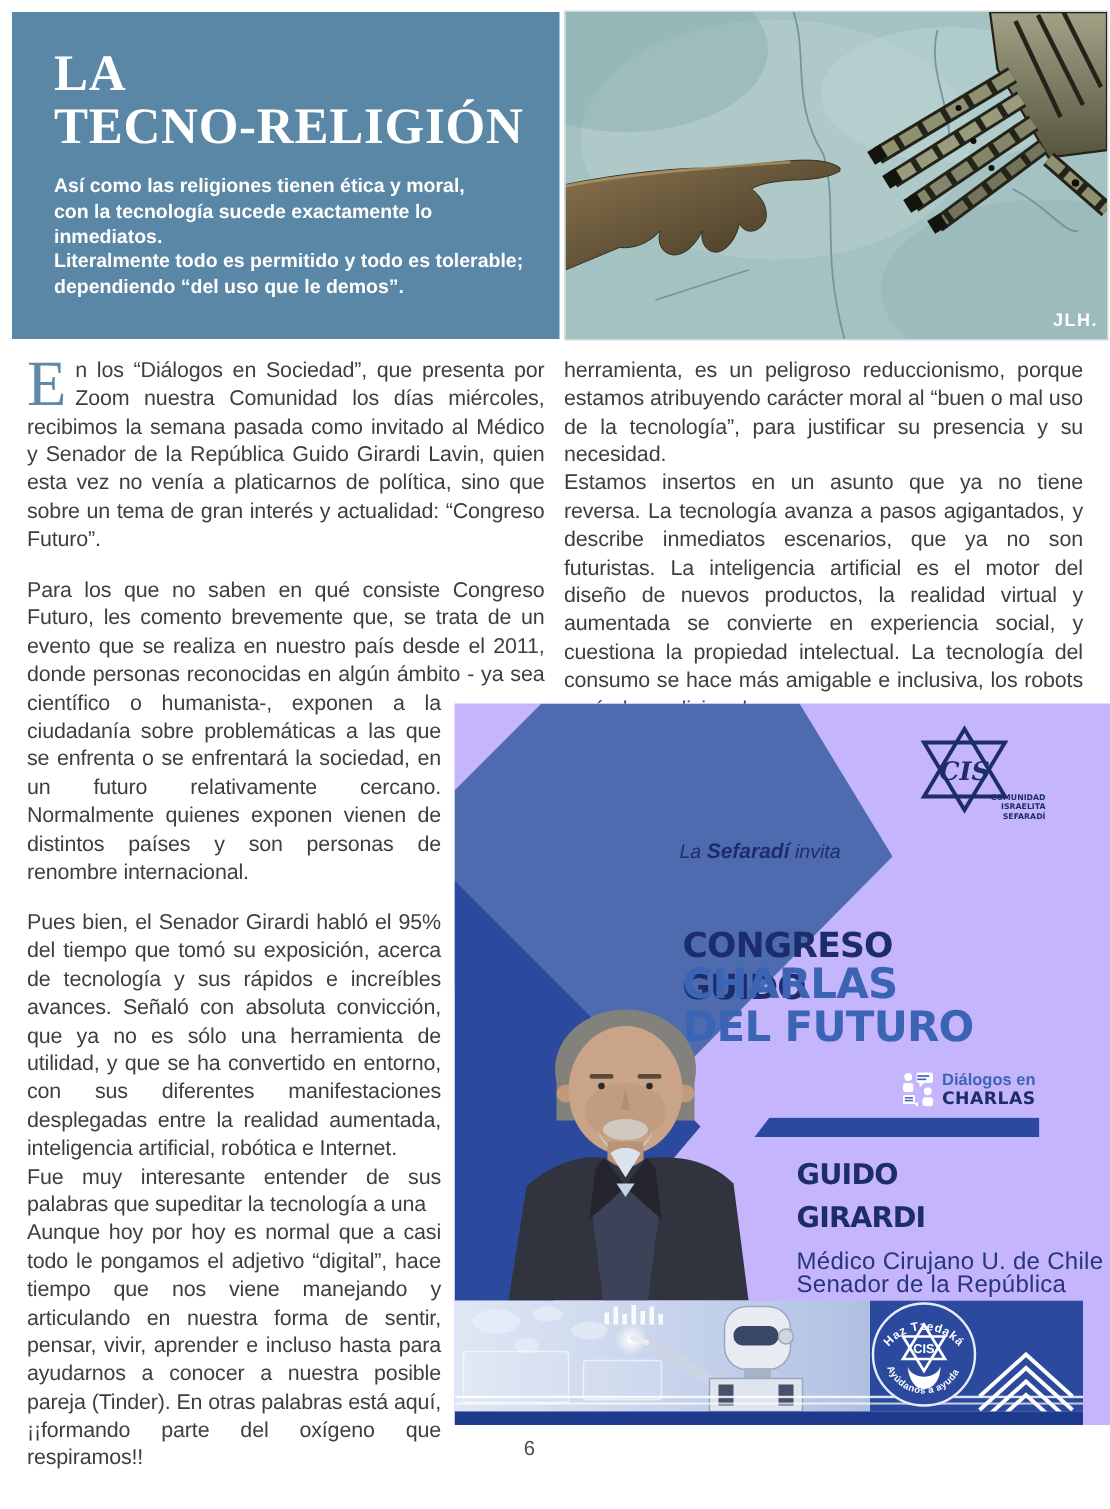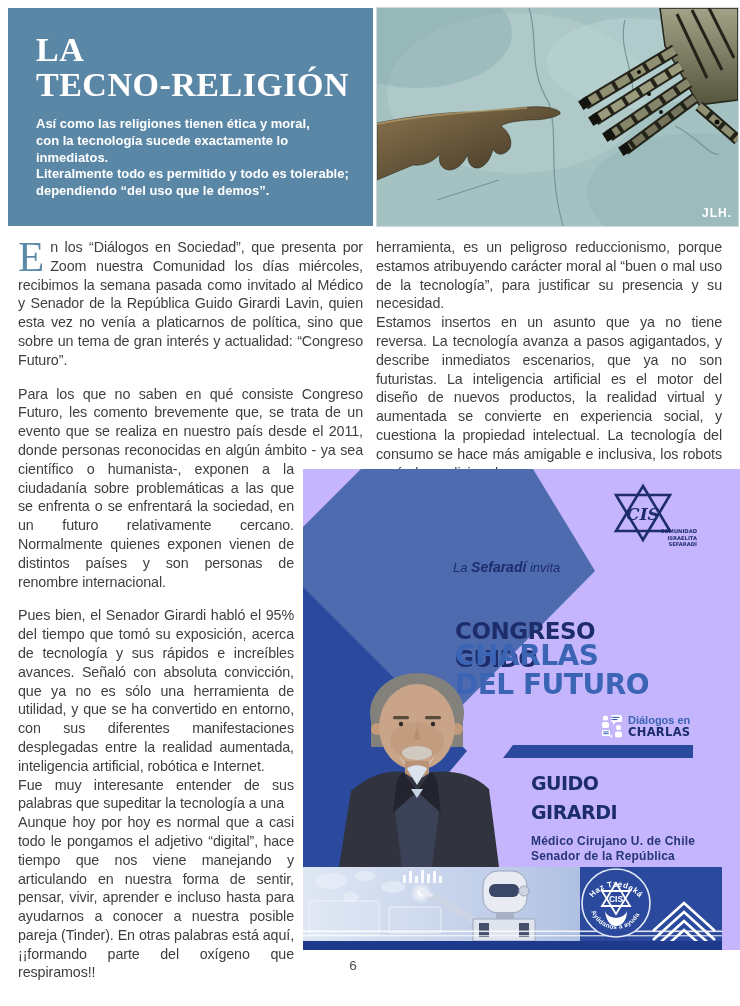--- a/index.html
+++ b/index.html
@@ -43,22 +43,22 @@
           font-style:italic;font-size:13px;}
   .invite .b{font-weight:700;font-size:14px;}
   .series-text{left:325px;top:245px;line-height:12px;}
   .series-text .l1{font-size:11px;font-weight:700;color:#3c64b5;}
   .series-text .l2{font-size:11.5px;font-weight:800;color:#1d2d6b;letter-spacing:.3px;
                    font-family:"DejaVu Sans",sans-serif;}
   .divider-bar{left:200px;top:276px;width:190px;height:13px;background:#2b4a9e;
                clip-path:polygon(10px 0,100% 0,100% 100%,0 100%);}
   .speaker{left:228px;top:300px;color:#1d2d6b;font-family:"DejaVu Sans",sans-serif;}
   .speaker .nm{font-weight:700;font-size:19px;line-height:29px;letter-spacing:-.5px;}
-  .speaker .cred{margin-top:7px;font-family:"Liberation Sans",sans-serif;font-weight:700;
-                 font-size:12px;line-height:15px;color:#27357a;letter-spacing:.2px;}
+  .speaker .cred{margin-top:7px;font-family:"Liberation Sans",sans-serif;font-weight:400;
+                 font-size:16px;line-height:15px;color:#27357a;letter-spacing:.2px;}
 
   
   .footer{position:absolute;left:0;top:958px;width:706px;text-align:center;
           font-size:13.5px;color:#4a4a4a;}
 </style>
 </head>
 <body>
 
 <div class="page">
 

